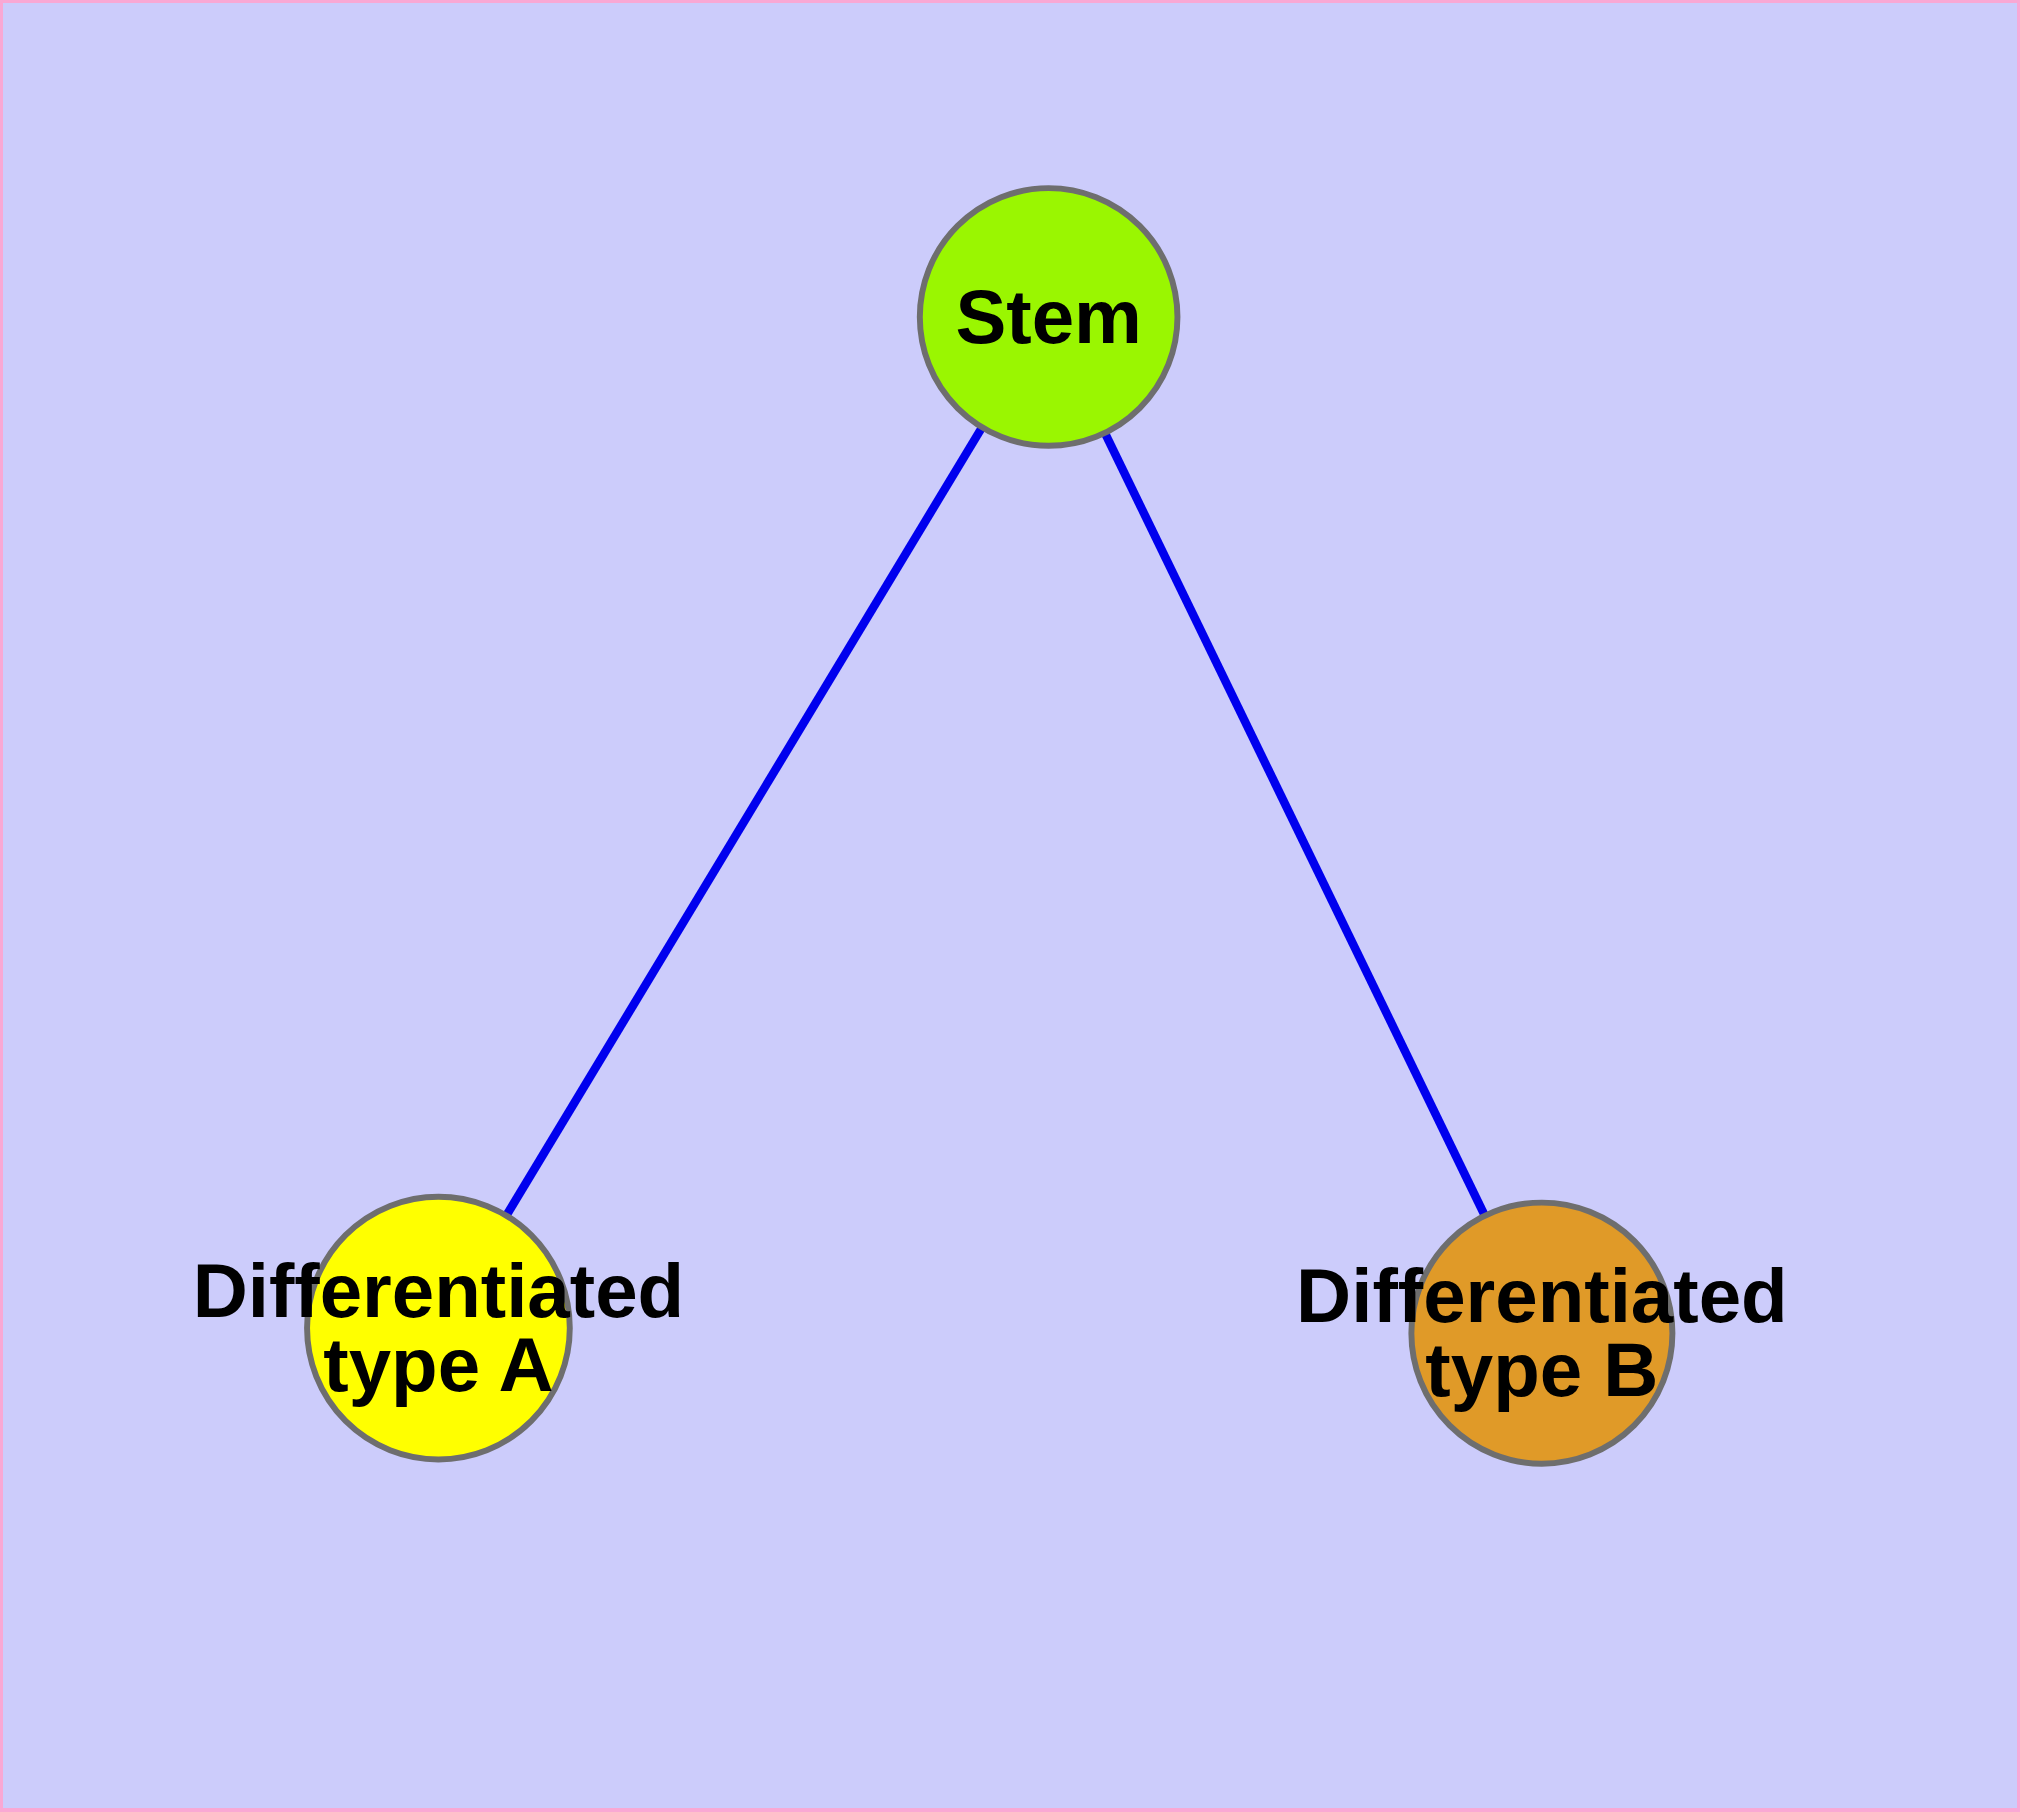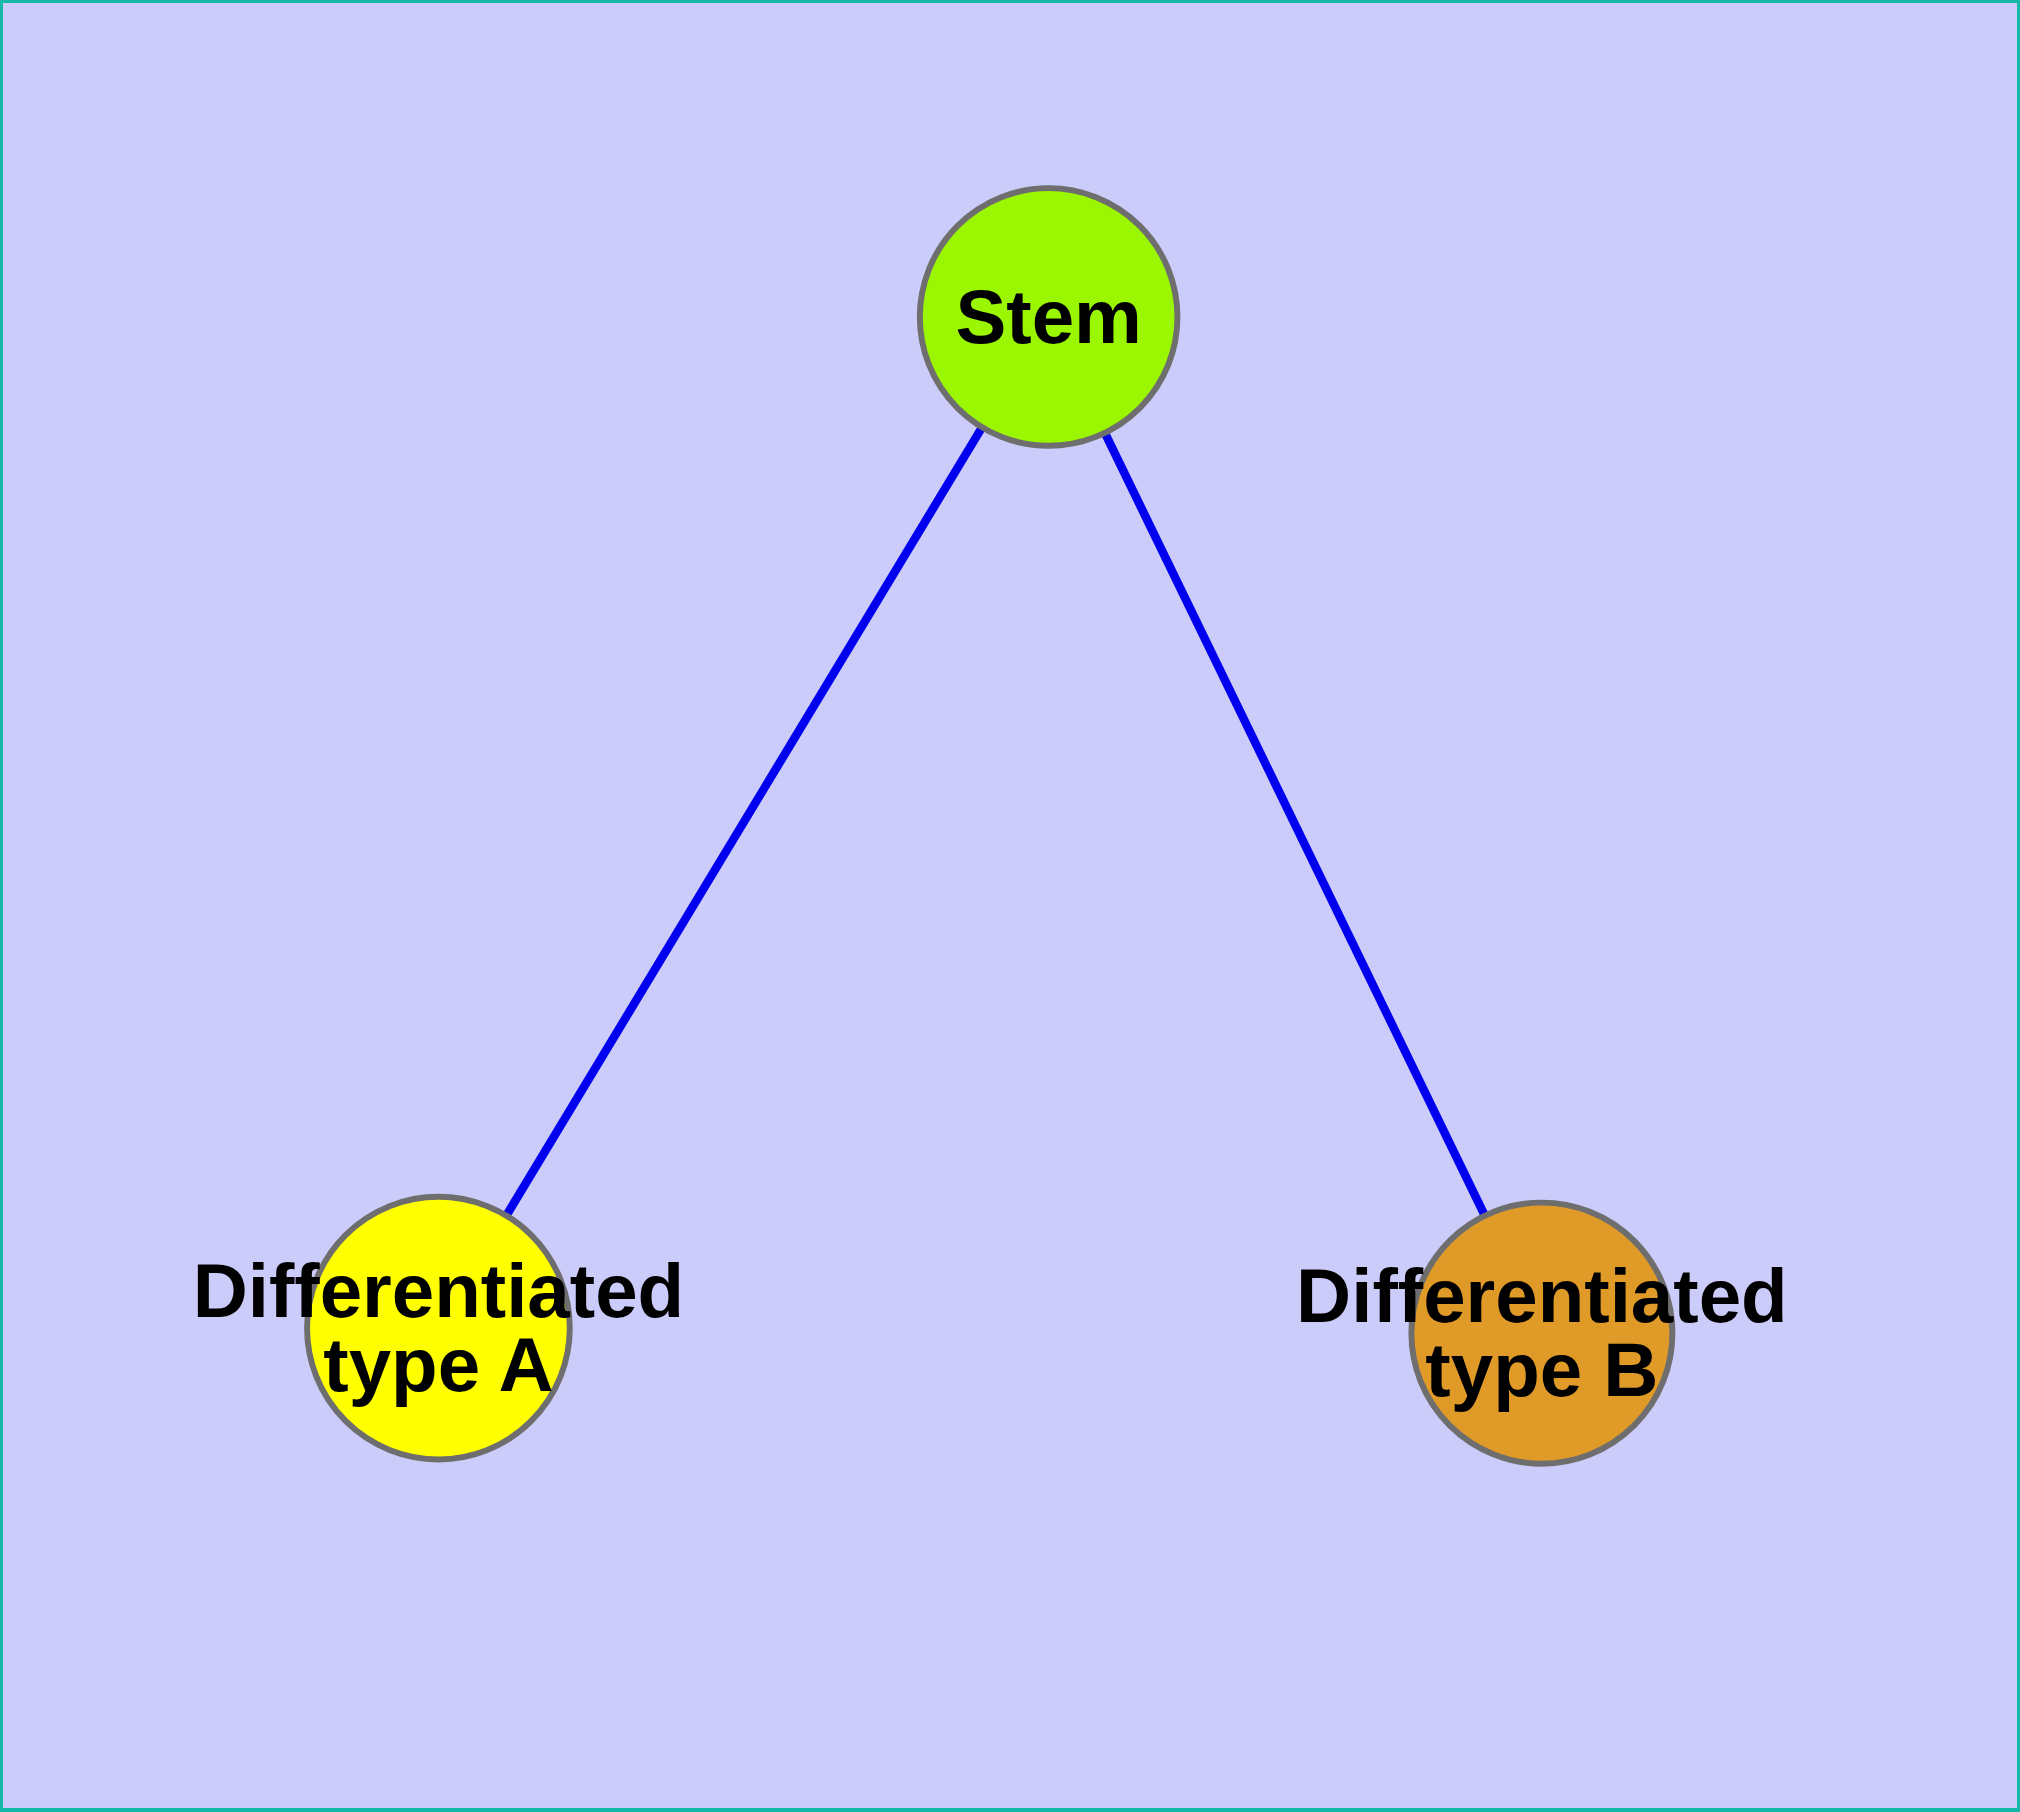--- a/index.html
+++ b/index.html
@@ -5,21 +5,21 @@
   html, body {
     margin: 0;
     padding: 0;
     background: #ffffff;
   }
   #stage {
     position: relative;
     width: 2021px;
     height: 1812px;
     overflow: hidden;
-    background: #14b8a6;
+    background: #f9a8d4;
     font-family: "Liberation Sans", sans-serif;
     text-decoration: underline;
   }
   #canvas-bg {
     position: absolute;
     left: 3.4px;
     top: 3.4px;
     width: 2014px;
     height: 1805px;
     background: #ccccfb;

